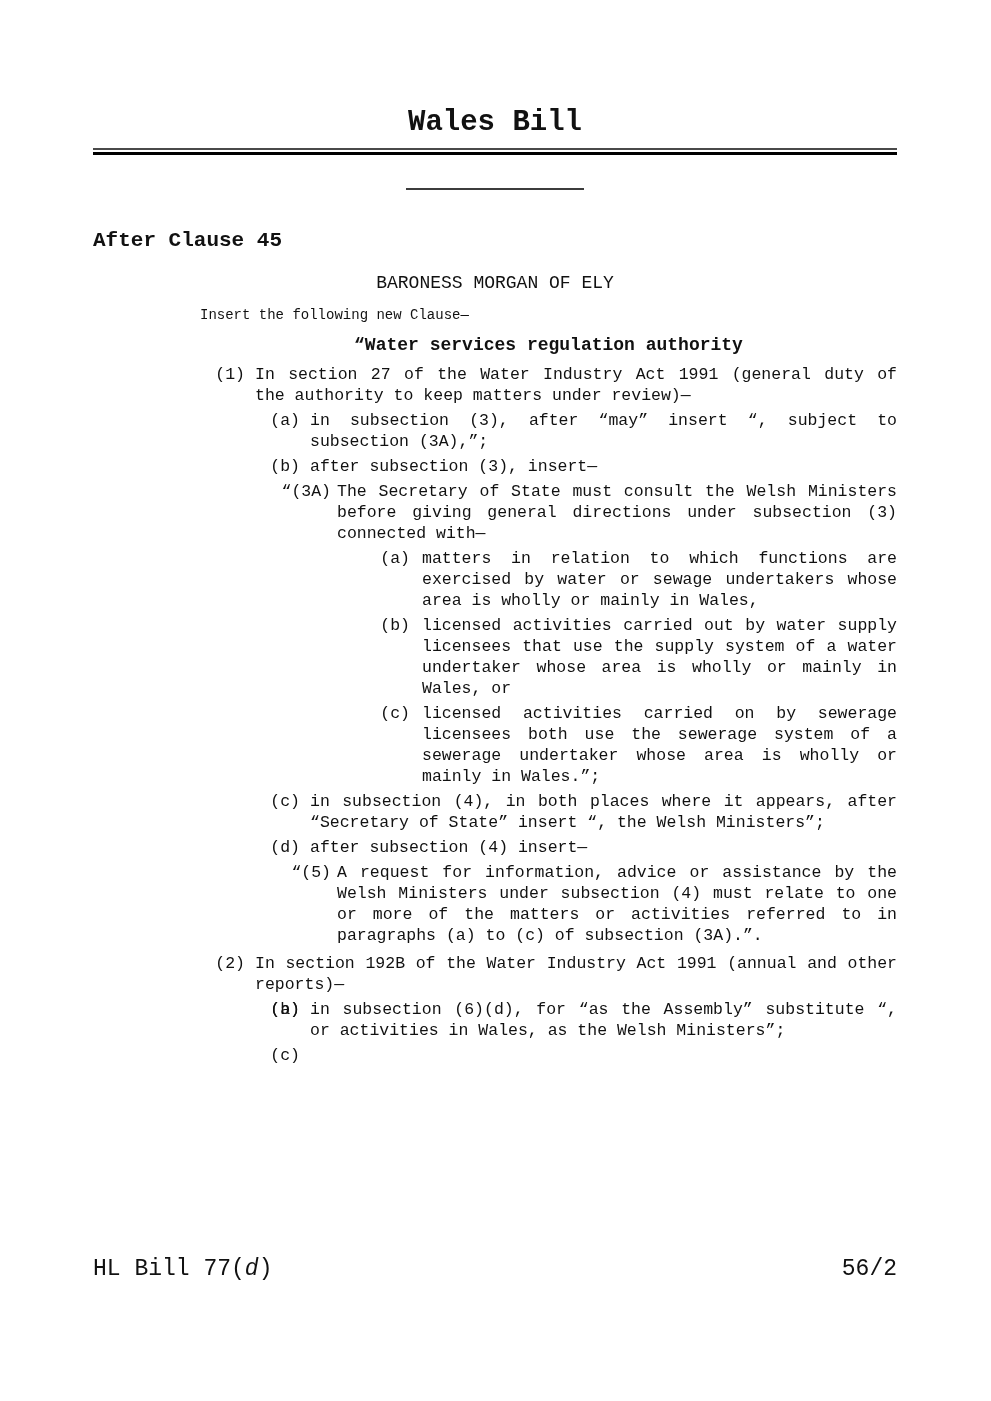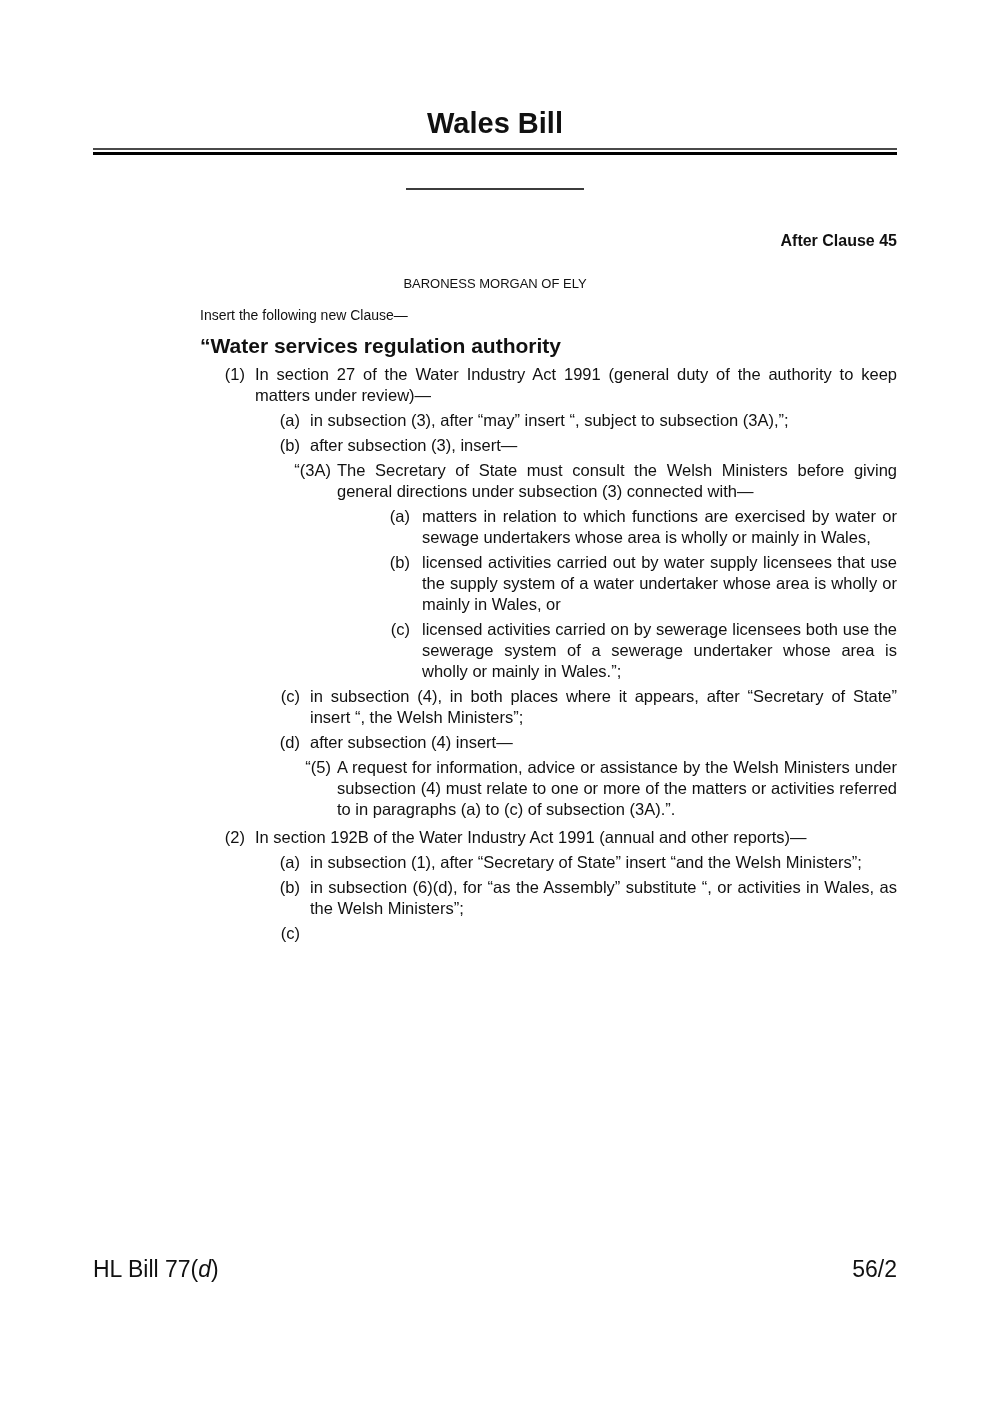--- a/index.html
+++ b/index.html
@@ -2,46 +2,46 @@
 <html><head>
 <meta charset="utf-8">
 <style>
   html,body { margin:0; padding:0; background:#e8e8e8; }
   .page {
     width:991px; height:1401px;
     position:relative;
     margin:0 auto;
     background:#ffffff;
     color:#111111;
-    font-family:Liberation Sans, sans-serif;
+    font-family:Liberation Mono, monospace;
     overflow:hidden;
   }
   .content { position:absolute; left:93px; right:94px; top:0; }
 
   .bill-title {
     text-align:center;
     font-weight:bold;
     font-size:29px;
     line-height:40px;
     padding-top:103px;
   }
   .double-rule { margin-top:5px; }
   .double-rule .thin  { border-top:2px solid #4a4a4a; height:0; }
   .double-rule .thick { border-top:3px solid #000000; height:0; margin-top:2px; }
 
   .caption { text-align:center; font-size:19px; margin-top:156px; letter-spacing:0.6px; }
   .caption div { line-height:20px; margin-bottom:17px; }
 
   .sep-rule { width:178px; margin:33px auto 0 auto; border-top:2px solid #3c3c3c; height:0; }
 
-  .clause-heading { text-align:right; font-weight:bold; font-size:16px; line-height:20px; margin-top:41px; }
-  .member        { text-align:center; font-size:13px; line-height:21px; margin-top:22px; }
+  .clause-heading { text-align:left; font-weight:bold; font-size:21px; line-height:20px; margin-top:41px; }
+  .member        { text-align:center; font-size:18px; line-height:21px; margin-top:22px; }
 
   .instruction      { margin-left:107px; font-size:14px; line-height:21px; margin-top:11px; }
-  .new-clause-title { margin-left:107px; font-size:21px; line-height:21px; margin-top:9px; font-weight:bold; }
+  .new-clause-title { margin-left:107px; font-size:18px; line-height:21px; margin-top:9px; font-weight:bold;text-align:center; }
 
   .amendment-body { margin-left:107px; font-size:16.5px; line-height:21px; margin-top:8px; }
   .p { position:relative; margin-top:4px; text-align:justify; }
   .p .num { position:absolute; text-align:right; white-space:nowrap; }
   .lvl1 { margin-left:55px;  margin-top:7px; }
   .lvl1 > .num { left:-55px;  width:45px; }
   .lvl2 { margin-left:110px; }
   .lvl2 > .num { left:-110px; width:100px; }
   .lvl3 { margin-left:137px; }
   .lvl3 > .num { left:-137px; width:131px; }
@@ -114,21 +114,21 @@
 
       <div class="p lvl3">
         <span class="num">“(5)</span><span class="txt">A request for information, advice or assistance by the Welsh Ministers under subsection (4) must relate to one or more of the matters or activities referred to in paragraphs (a) to (c) of subsection (3A).”.</span>
       </div>
 
       <div class="p lvl1">
         <span class="num">(2)</span><span class="txt">In section 192B of the Water Industry Act 1991 (annual and other reports)—</span>
       </div>
 
       <div class="p lvl2">
-        <span class="num">(a)</span><span class="txt">in subsection (1), after “Secretary of State” insert “and the Welsh Ministers”;</span>
+        <span class="num">(a)</span>
       </div>
 
       <div class="p lvl2">
         <span class="num">(b)</span><span class="txt">in subsection (6)(d), for “as the Assembly” substitute “, or activities in Wales, as the Welsh Ministers”;</span>
       </div>
 
       <div class="p lvl2">
         <span class="num">(c)</span>
       </div>
 

